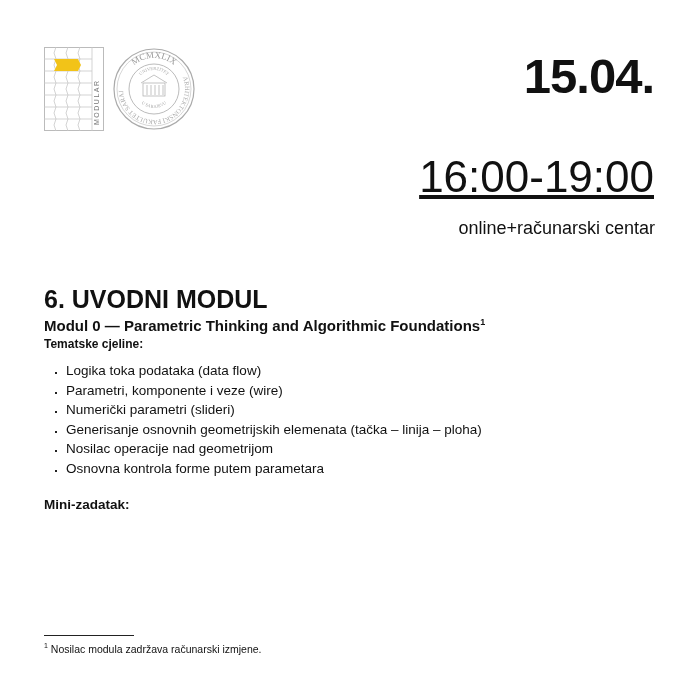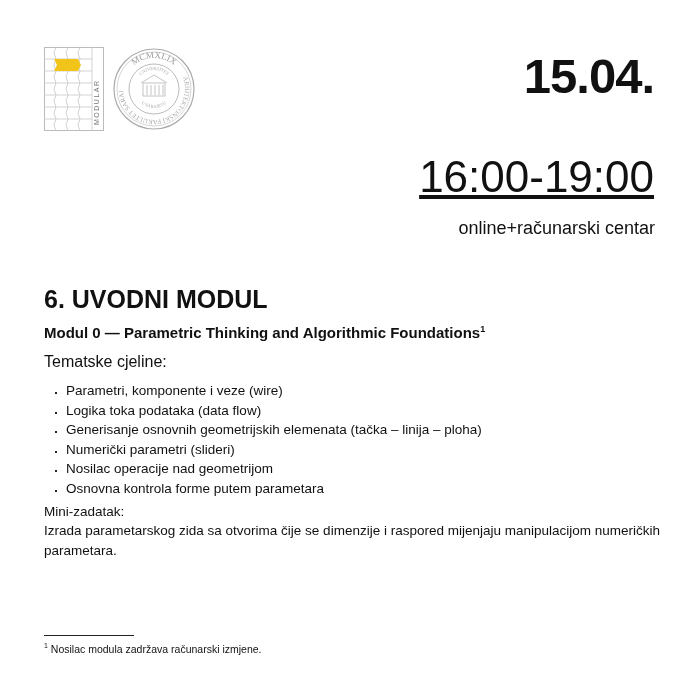--- a/index.html
+++ b/index.html
@@ -10,27 +10,27 @@
   .logos { position:absolute; left:44px; top:47px; display:flex; gap:8px; align-items:center; }
   .modular-logo { width:60px; height:84px; }
   .seal-logo { width:84px; height:84px; }
 
   .date { position:absolute; right:46px; top:52px; font-size:49px; font-weight:bold; letter-spacing:-1px; line-height:1; }
   .time { position:absolute; right:46px; top:155px; font-size:44px; line-height:1;text-decoration:underline; }
   .place { position:absolute; right:45px; top:219px; font-size:18px; line-height:1; }
 
   .content { position:absolute; left:44px; top:287px; width:620px; }
   .h1 { font-size:25px; font-weight:bold; line-height:1; margin:0; }
-  .h2 { font-size:15px; font-weight:bold; margin-top:12px; line-height:1.2; }
+  .h2 { font-size:15px; font-weight:bold; margin-top:5px; line-height:1.2; }
   .h2 sup { font-size:9px; }
-  .h3 { font-size:16px; font-weight:normal; margin-top:10px; line-height:1.2; }
+  .h3 { font-size:12px; font-weight:bold; margin-top:2px; line-height:1.2; }
   ul.topics { list-style:none; margin:10px 0 0 0; padding:0; }
   ul.topics li { position:relative; padding-left:22px; font-size:13.5px; line-height:19.5px; }
   ul.topics li::before { content:""; position:absolute; left:11px; top:11px; width:2px; height:2px; background:#222; }
-  .mini-title { font-size:13.5px; font-weight:normal; margin-top:4px; line-height:19px; }
+  .mini-title { font-size:13.5px; font-weight:bold; margin-top:17px; line-height:19px; }
   .mini-text { font-size:13.5px; line-height:19.5px; }
 
   .fn-line { position:absolute; left:44px; top:635px; width:90px; height:1px; background:#222; }
   .footnote { position:absolute; left:44px; top:642px; font-size:10.5px; }
   .footnote sup { font-size:7px; }
 </style>
 </head>
 <body>
 
 <div class="logos">
@@ -86,25 +86,24 @@
 
 <div class="date">15.04.</div>
 <div class="time">16:00-19:00</div>
 <div class="place">online+računarski centar</div>
 
 <div class="content">
   <h1 class="h1">6. UVODNI MODUL</h1>
   <div class="h2"><span>Modul 0 — Parametric Thinking and Algorithmic Foundations</span><sup>1</sup></div>
   <div class="h3">Tematske cjeline:</div>
   <ul class="topics">
+    <li>Logika toka podataka (data flow)</li>
     <li>Parametri, komponente i veze (wire)</li>
-    <li>Logika toka podataka (data flow)</li>
+    <li>Numerički parametri (slideri)</li>
     <li>Generisanje osnovnih geometrijskih elemenata (tačka – linija – ploha)</li>
-    <li>Numerički parametri (slideri)</li>
     <li>Nosilac operacije nad geometrijom</li>
     <li>Osnovna kontrola forme putem parametara</li>
   </ul>
   <div class="mini-title">Mini-zadatak:</div>
-  <div class="mini-text">Izrada parametarskog zida sa otvorima čije se dimenzije i raspored mijenjaju manipulacijom numeričkih parametara.</div>
 </div>
 
 <div class="fn-line"></div>
 <div class="footnote"><sup>1</sup> <span>Nosilac modula zadržava računarski izmjene.</span></div>
 
 </body></html>

